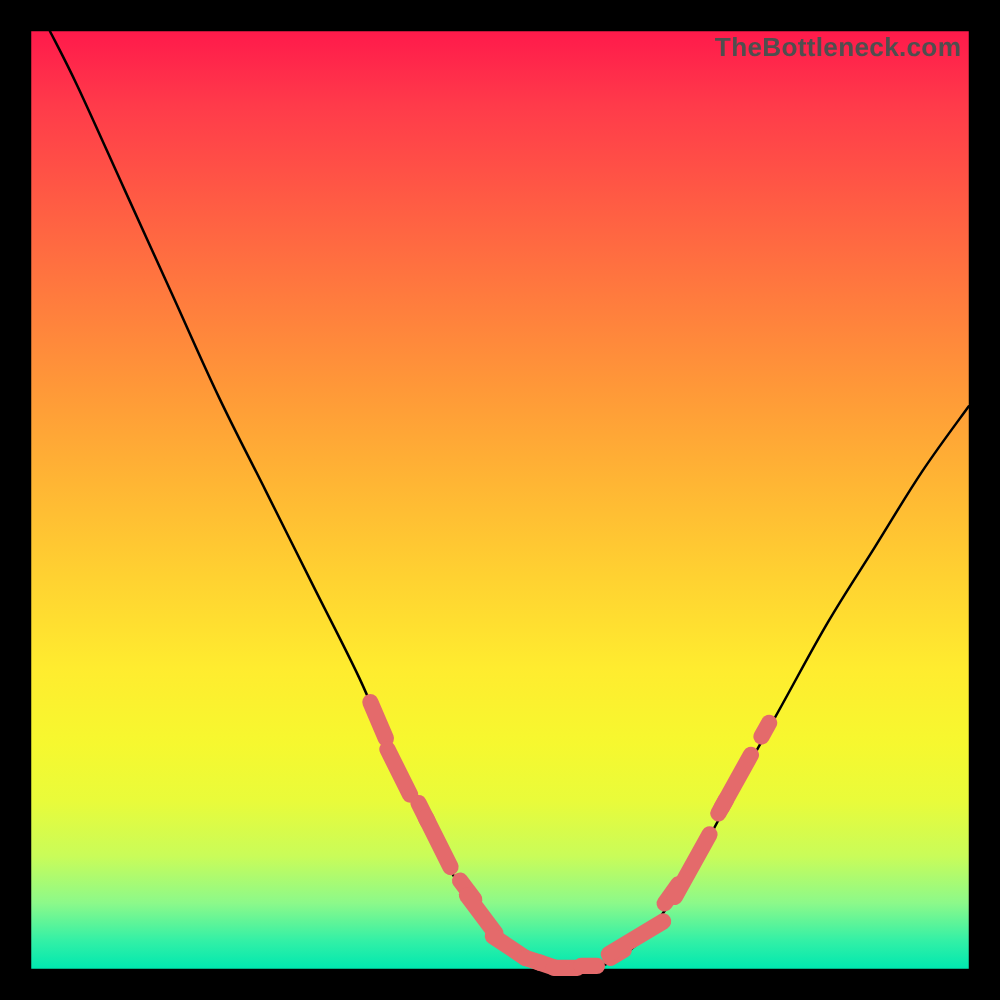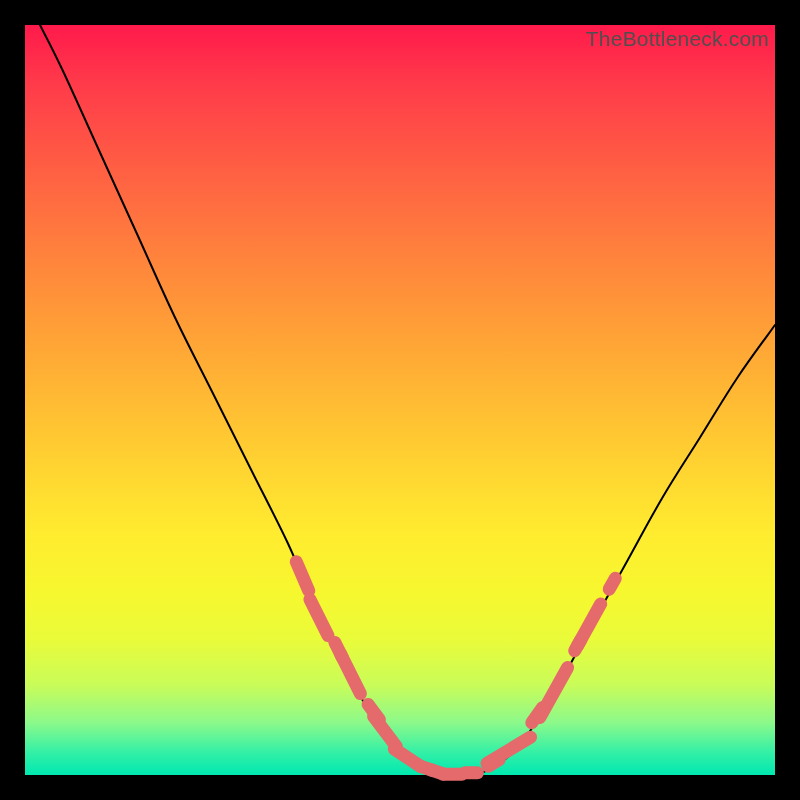--- a/index.html
+++ b/index.html
@@ -35,21 +35,21 @@
       #00e8b0 100%
     );
   }
   .watermark {
     position: absolute;
     top: 2px;
     right: 6px;
     color: #4f4f4f;
     font-size: 21px;
     letter-spacing: 0.2px;
-    font-weight: 400;
+    font-weight: 700;
     pointer-events: none;
     user-select: none;
     text-align: center;
   }
   svg.curve {
     position: absolute;
     inset: 0;
     width: 100%;
     height: 100%;
     overflow: visible;

